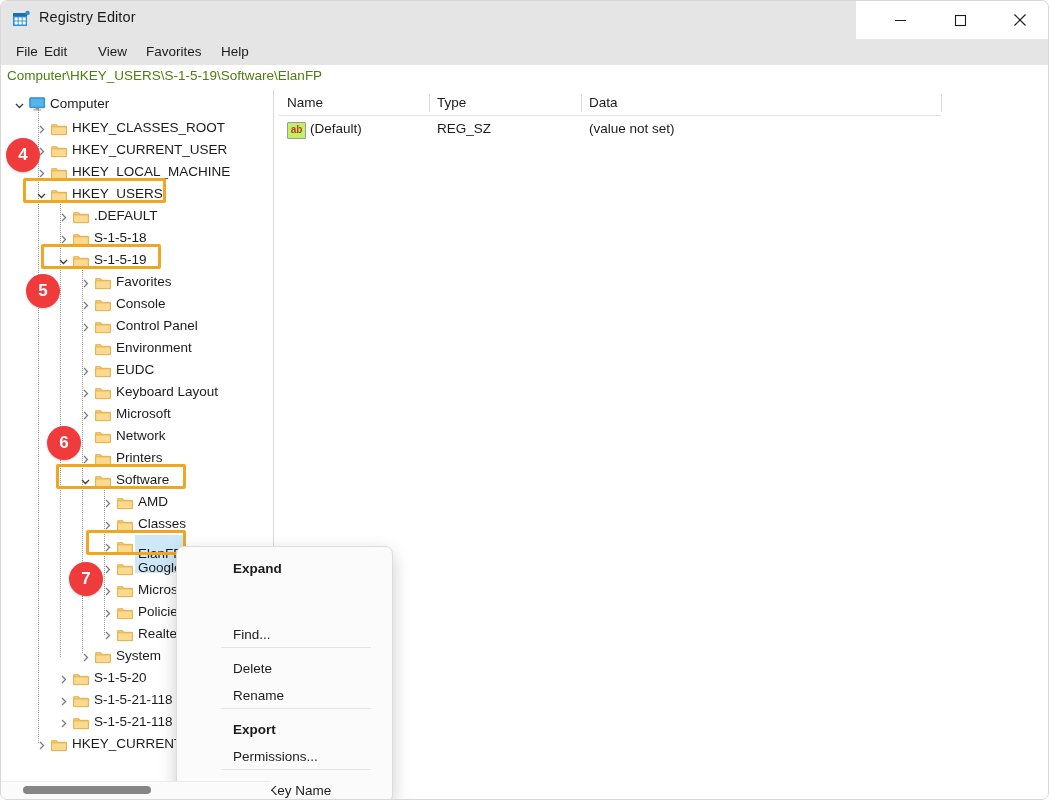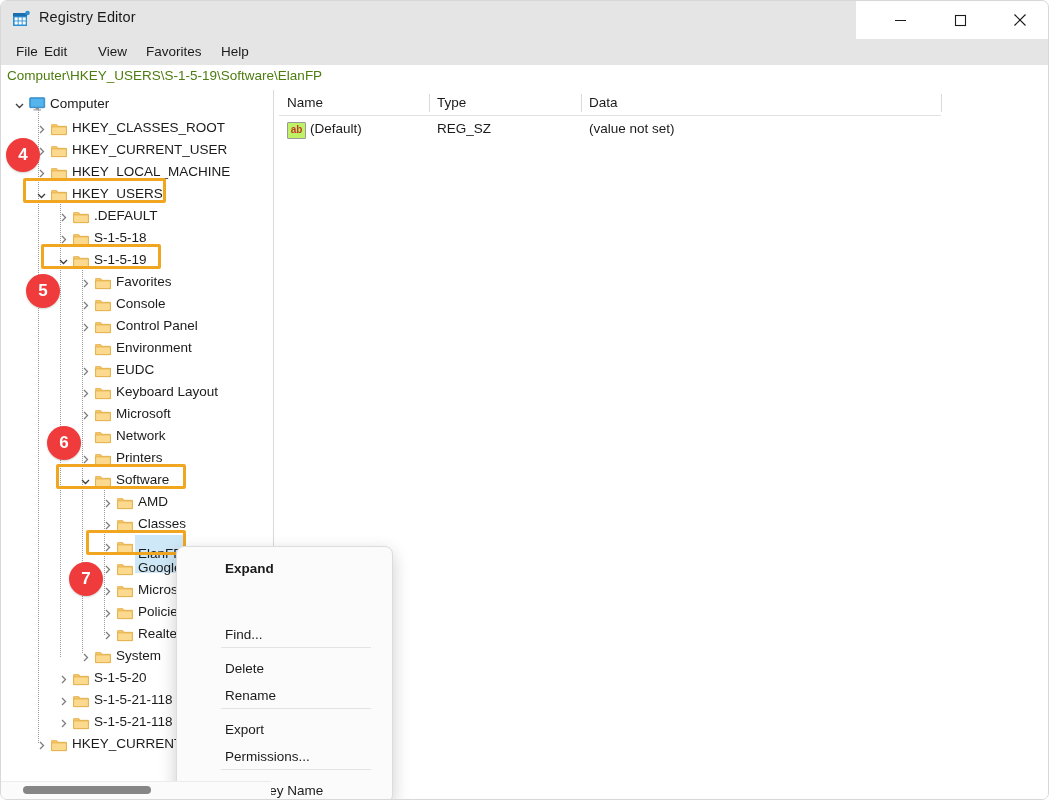--- a/index.html
+++ b/index.html
@@ -143,21 +143,21 @@
   
   .ctxmenu{
     position:absolute;left:175px;top:545px;width:215px;height:255px;
     background:#fbfbfb;
     border:1px solid #dcdcdc;
     border-radius:8px;
     box-shadow:0 6px 18px rgba(0,0,0,.20);
     overflow:hidden;
   }
   .ctx-item{
-    position:absolute;left:4px;width:221px;height:27px;line-height:27px;
+    position:absolute;left:12px;width:221px;height:27px;line-height:27px;
     font-size:13.5px;color:#1b1b1b;cursor:default;
   }
   .ctx-item .ctxlabel{position:absolute;left:44px;top:0;}
   .ctx-item.bold .ctxlabel{font-weight:bold;}
   .ctx-arrow{
     position:absolute;right:16px;top:0;font-size:11px;color:#4a4a4a;
   }
   .ctx-sep{
     position:absolute;left:44px;width:150px;height:1px;background:#e4e4e4;
   }
@@ -571,21 +571,21 @@
       </div>
       <div class="ctx-item" style="top: 74px;">
         <span class="ctxlabel">Find...</span>
       </div>
       <div class="ctx-item" style="top: 108px;">
         <span class="ctxlabel">Delete</span>
       </div>
       <div class="ctx-item" style="top: 135px;">
         <span class="ctxlabel">Rename</span>
       </div>
-      <div class="ctx-item" style="top: 169px;">
+      <div class="ctx-item" style="top: 169px; font-weight: bold;">
         <span class="ctxlabel">Export</span>
       </div>
       <div class="ctx-item" style="top: 196px;">
         <span class="ctxlabel">Permissions...</span>
       </div>
       <div class="ctx-item" style="top: 230px;">
         <span class="ctxlabel">Copy Key Name</span>
       </div>
     </div>
 

